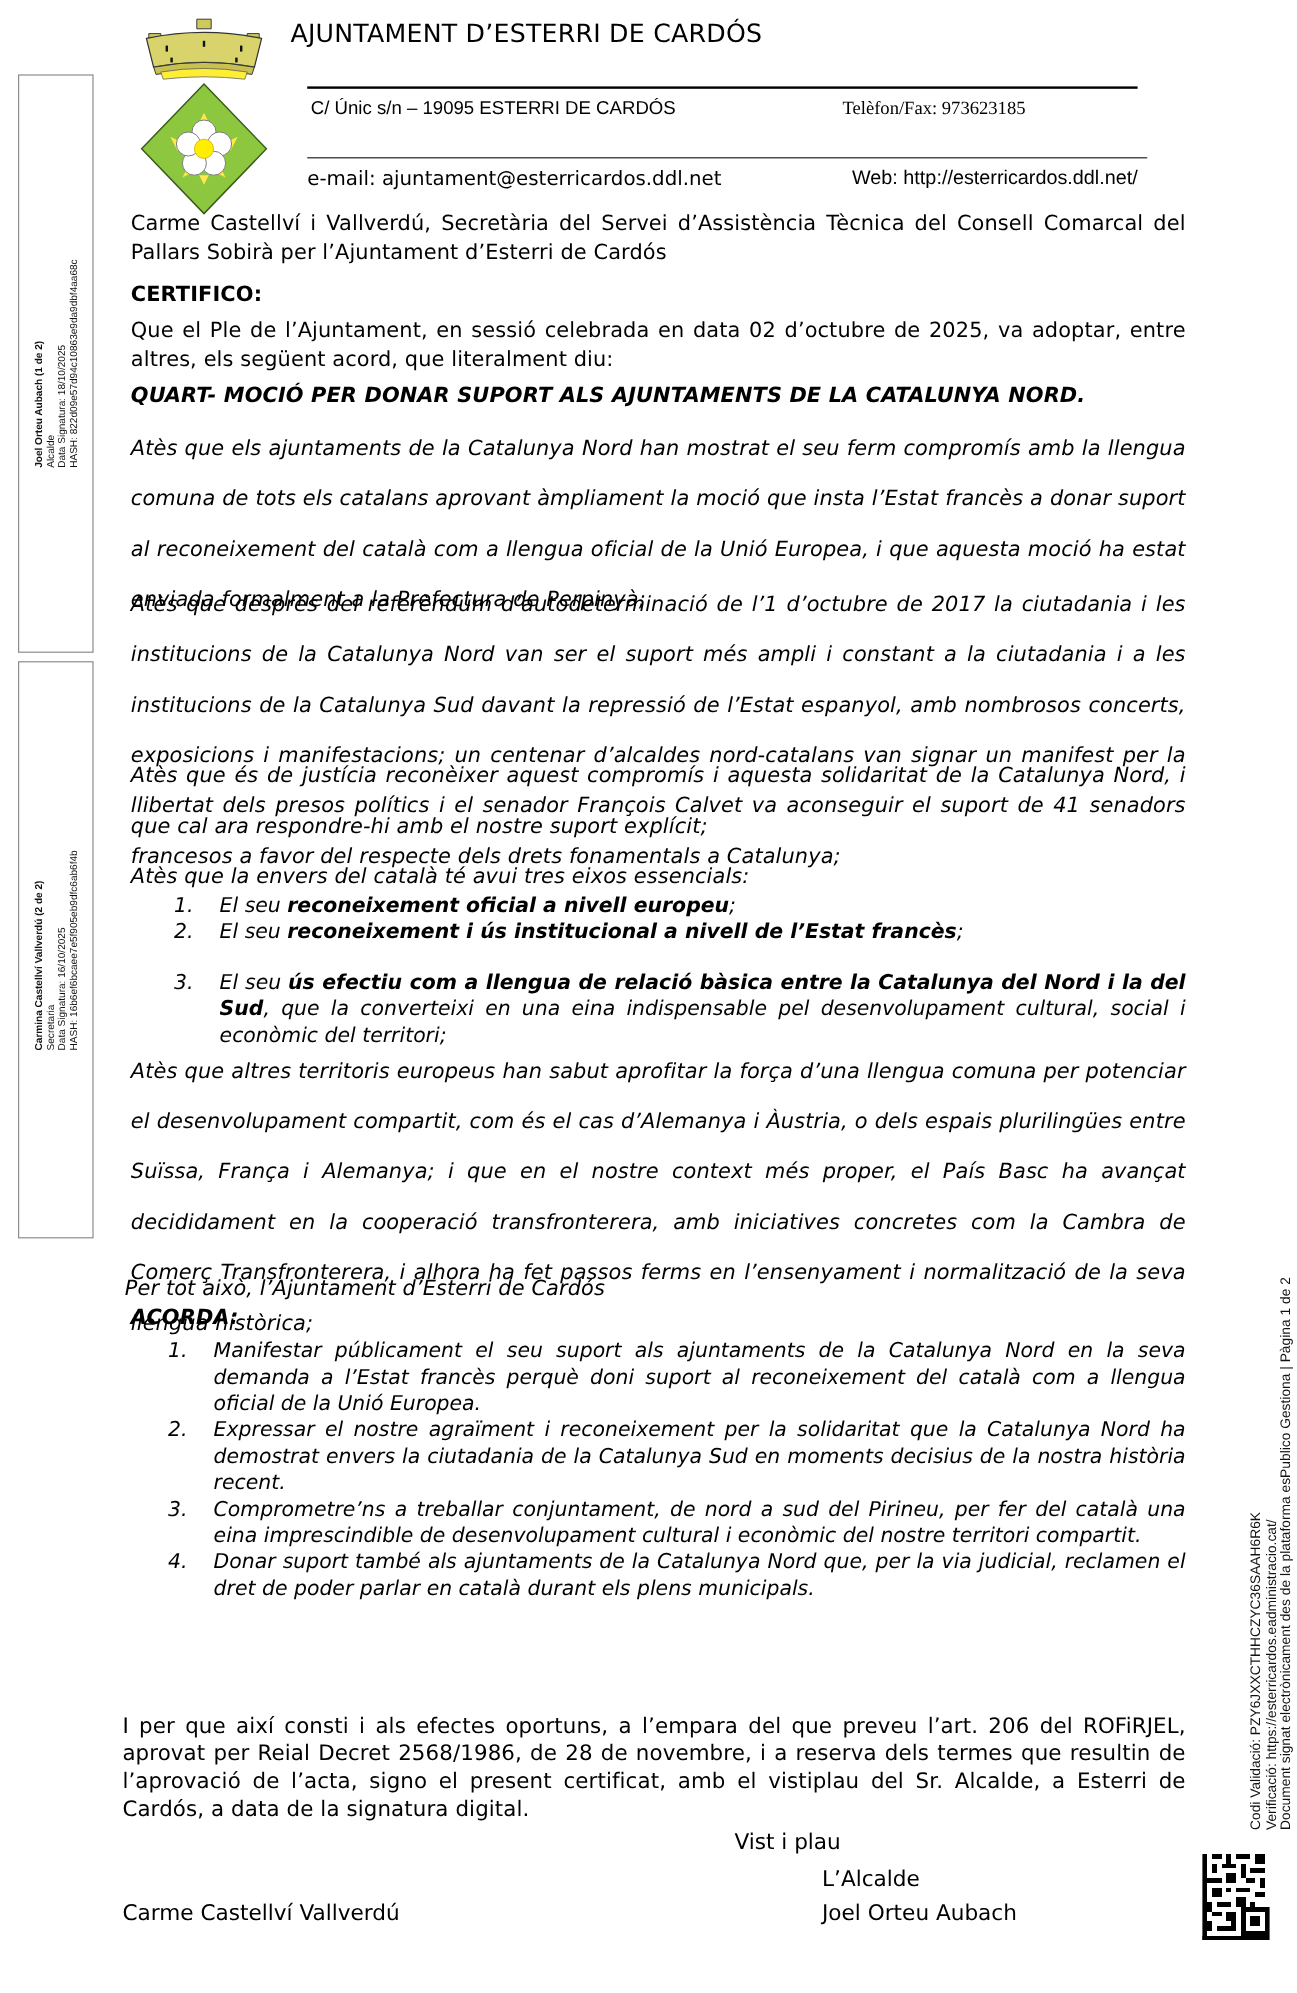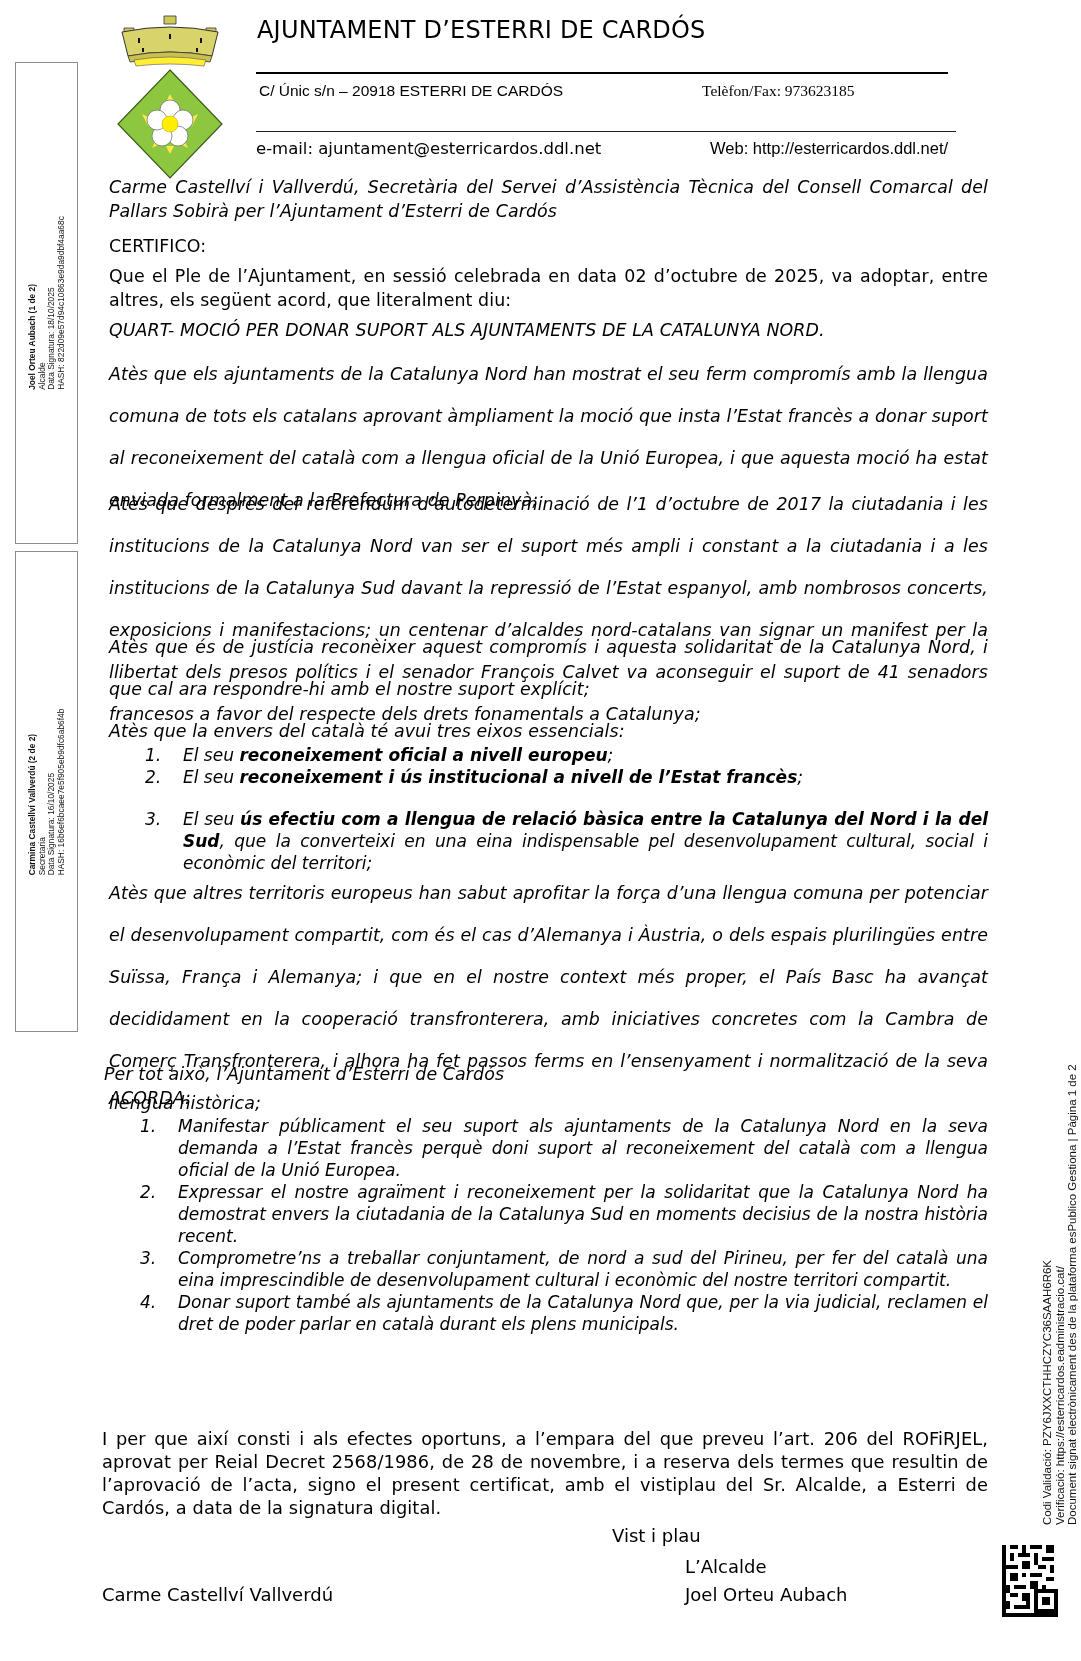--- a/index.html
+++ b/index.html
@@ -9,33 +9,33 @@
   .sigbox { position: absolute; left: 15px; width: 61px; border: 1px solid #8c8c8c; background: #fff; }
   .sigbox .rot { position: absolute; left: 50%; top: 50%; transform: translate(-50%,-50%) rotate(-90deg); transform-origin: center; white-space: nowrap; font-family: "Liberation Sans", sans-serif; font-size: 8.4px; line-height: 9.6px; color: #111; }
   .sigbox .rot b { font-weight: bold; }
 
   
   .valstrip { position: absolute; left: 1041px; top: 1525px; transform-origin: 0 0; transform: rotate(-90deg); white-space: nowrap; font-family: "Liberation Sans", sans-serif; font-size: 11.5px; line-height: 12.5px; color: #111; }
   .qr { position: absolute; left: 1002px; top: 1545px; width: 56px; height: 72px; }
 
   
   .logo { position: absolute; left: 108px; top: 8px; width: 124px; height: 178px; }
-  .hdr-title { position: absolute; left: 257px; top: 16px; font-family: "DejaVu Sans", sans-serif; font-size: 24px; letter-spacing: 0.2px; }
+  .hdr-title { position: absolute; left: 242px; top: 16px; font-family: "DejaVu Sans", sans-serif; font-size: 21px; letter-spacing: 0.2px; }
   .hdr-line1 { position: absolute; left: 256px; top: 72px; width: 692px; border-top: 2px solid #000; }
   .hdr-addr { position: absolute; left: 259px; top: 82px; font-family: "Liberation Sans", sans-serif; font-size: 15.5px; }
   .hdr-phone { position: absolute; left: 702px; top: 82px; font-family: Liberation Serif, serif; font-size: 15.5px; }
   .hdr-line2 { position: absolute; left: 256px; top: 131px; width: 700px; border-top: 1px solid #222; }
   .hdr-mail { position: absolute; left: 256px; top: 139px; font-family: "DejaVu Sans", sans-serif; font-size: 16.5px; }
   .hdr-web { position: absolute; left: 670px; top: 139px; font-family: Liberation Sans, sans-serif; font-size: 16.5px; margin-left: 40px; }
 
   
   .p { position: absolute; left: 109px; width: 879px; font-family: "DejaVu Sans", sans-serif; font-size: 17.4px; line-height: 24px; text-align: justify; letter-spacing: 0.1px; }
   .italic { font-style: italic; }
   .spaced { line-height: 42px; }
-  .bold { font-weight: normal; }
+  .bold { font-weight: bold; }
   .list { position: absolute; font-family: "DejaVu Sans", sans-serif; font-size: 17px; line-height: 22px; font-style: italic; }
   .li { position: relative; padding-left: 38px; text-align: justify; }
   .li .num { position: absolute; left: 0; top: 0; }
   .sig { position: absolute; font-family: "DejaVu Sans", sans-serif; font-size: 18px; }
 </style>
 </head>
 <body>
 
 <div class="sigbox" style="top:62px;height:480px;">
   <div class="rot">
@@ -128,27 +128,27 @@
         <circle cx="-8" cy="12" r="10"></circle>
         <circle cx="-13" cy="-4" r="10"></circle>
       </g>
       <circle cx="0" cy="0" r="8" fill="#ffee00" stroke="#c8a800" stroke-width="0.6"></circle>
     </g>
   </g>
 </svg>
 
 <div class="hdr-title">AJUNTAMENT D’ESTERRI DE CARDÓS</div>
 <div class="hdr-line1"></div>
-<div class="hdr-addr">C/ Únic s/n – 20918  ESTERRI DE CARDÓS</div>
+<div class="hdr-addr">C/ Únic s/n – 19095  ESTERRI DE CARDÓS</div>
 <div class="hdr-phone">Telèfon/Fax: 973623185</div>
 <div class="hdr-line2"></div>
 <div class="hdr-mail">e-mail: ajuntament@esterricardos.ddl.net</div>
 <div class="hdr-web">Web: http://esterricardos.ddl.net/</div>
 
-<div class="p" style="top:175px;font-style:italic;">Carme Castellví i Vallverdú, Secretària del Servei d’Assistència Tècnica del Consell Comarcal del Pallars Sobirà per l’Ajuntament d’Esterri de Cardós</div>
+<div class="p" style="top:175px;">Carme Castellví i Vallverdú, Secretària del Servei d’Assistència Tècnica del Consell Comarcal del Pallars Sobirà per l’Ajuntament d’Esterri de Cardós</div>
 <div class="p bold" style="top:234px;">CERTIFICO:</div>
 <div class="p" style="top:264px;">Que el Ple de l’Ajuntament, en sessió celebrada en data 02 d’octubre de 2025, va adoptar, entre altres, els següent acord, que literalment diu:</div>
 <div class="p bold italic" style="top:318px;">QUART- MOCIÓ PER DONAR SUPORT ALS AJUNTAMENTS DE LA CATALUNYA NORD.</div>
 
 <div class="p italic spaced" style="top:353px;">Atès que els ajuntaments de la Catalunya Nord han mostrat el seu ferm compromís amb la llengua comuna de tots els catalans aprovant àmpliament la moció que insta l’Estat francès a donar suport al reconeixement del català com a llengua oficial de la Unió Europea, i que aquesta moció ha estat enviada formalment a la Prefectura de Perpinyà;</div>
 <div class="p italic spaced" style="top:483px;">Atès que després del referèndum d’autodeterminació de l’1 d’octubre de 2017 la ciutadania i les institucions de la Catalunya Nord van ser el suport més ampli i constant a la ciutadania i a les institucions de la Catalunya Sud davant la repressió de l’Estat espanyol, amb nombrosos concerts, exposicions i manifestacions; un centenar d’alcaldes nord-catalans van signar un manifest per la llibertat dels presos polítics i el senador François Calvet va aconseguir el suport de 41 senadors francesos a favor del respecte dels drets fonamentals a Catalunya;</div>
 <div class="p italic spaced" style="top:626px;">Atès que és de justícia reconèixer aquest compromís i aquesta solidaritat de la Catalunya Nord, i que cal ara respondre-hi amb el nostre suport explícit;</div>
 <div class="p italic" style="top:719px;">Atès que la envers del català té avui tres eixos essencials:</div>
 
 <div class="list" style="left:145px;top:744px;width:843px;">

